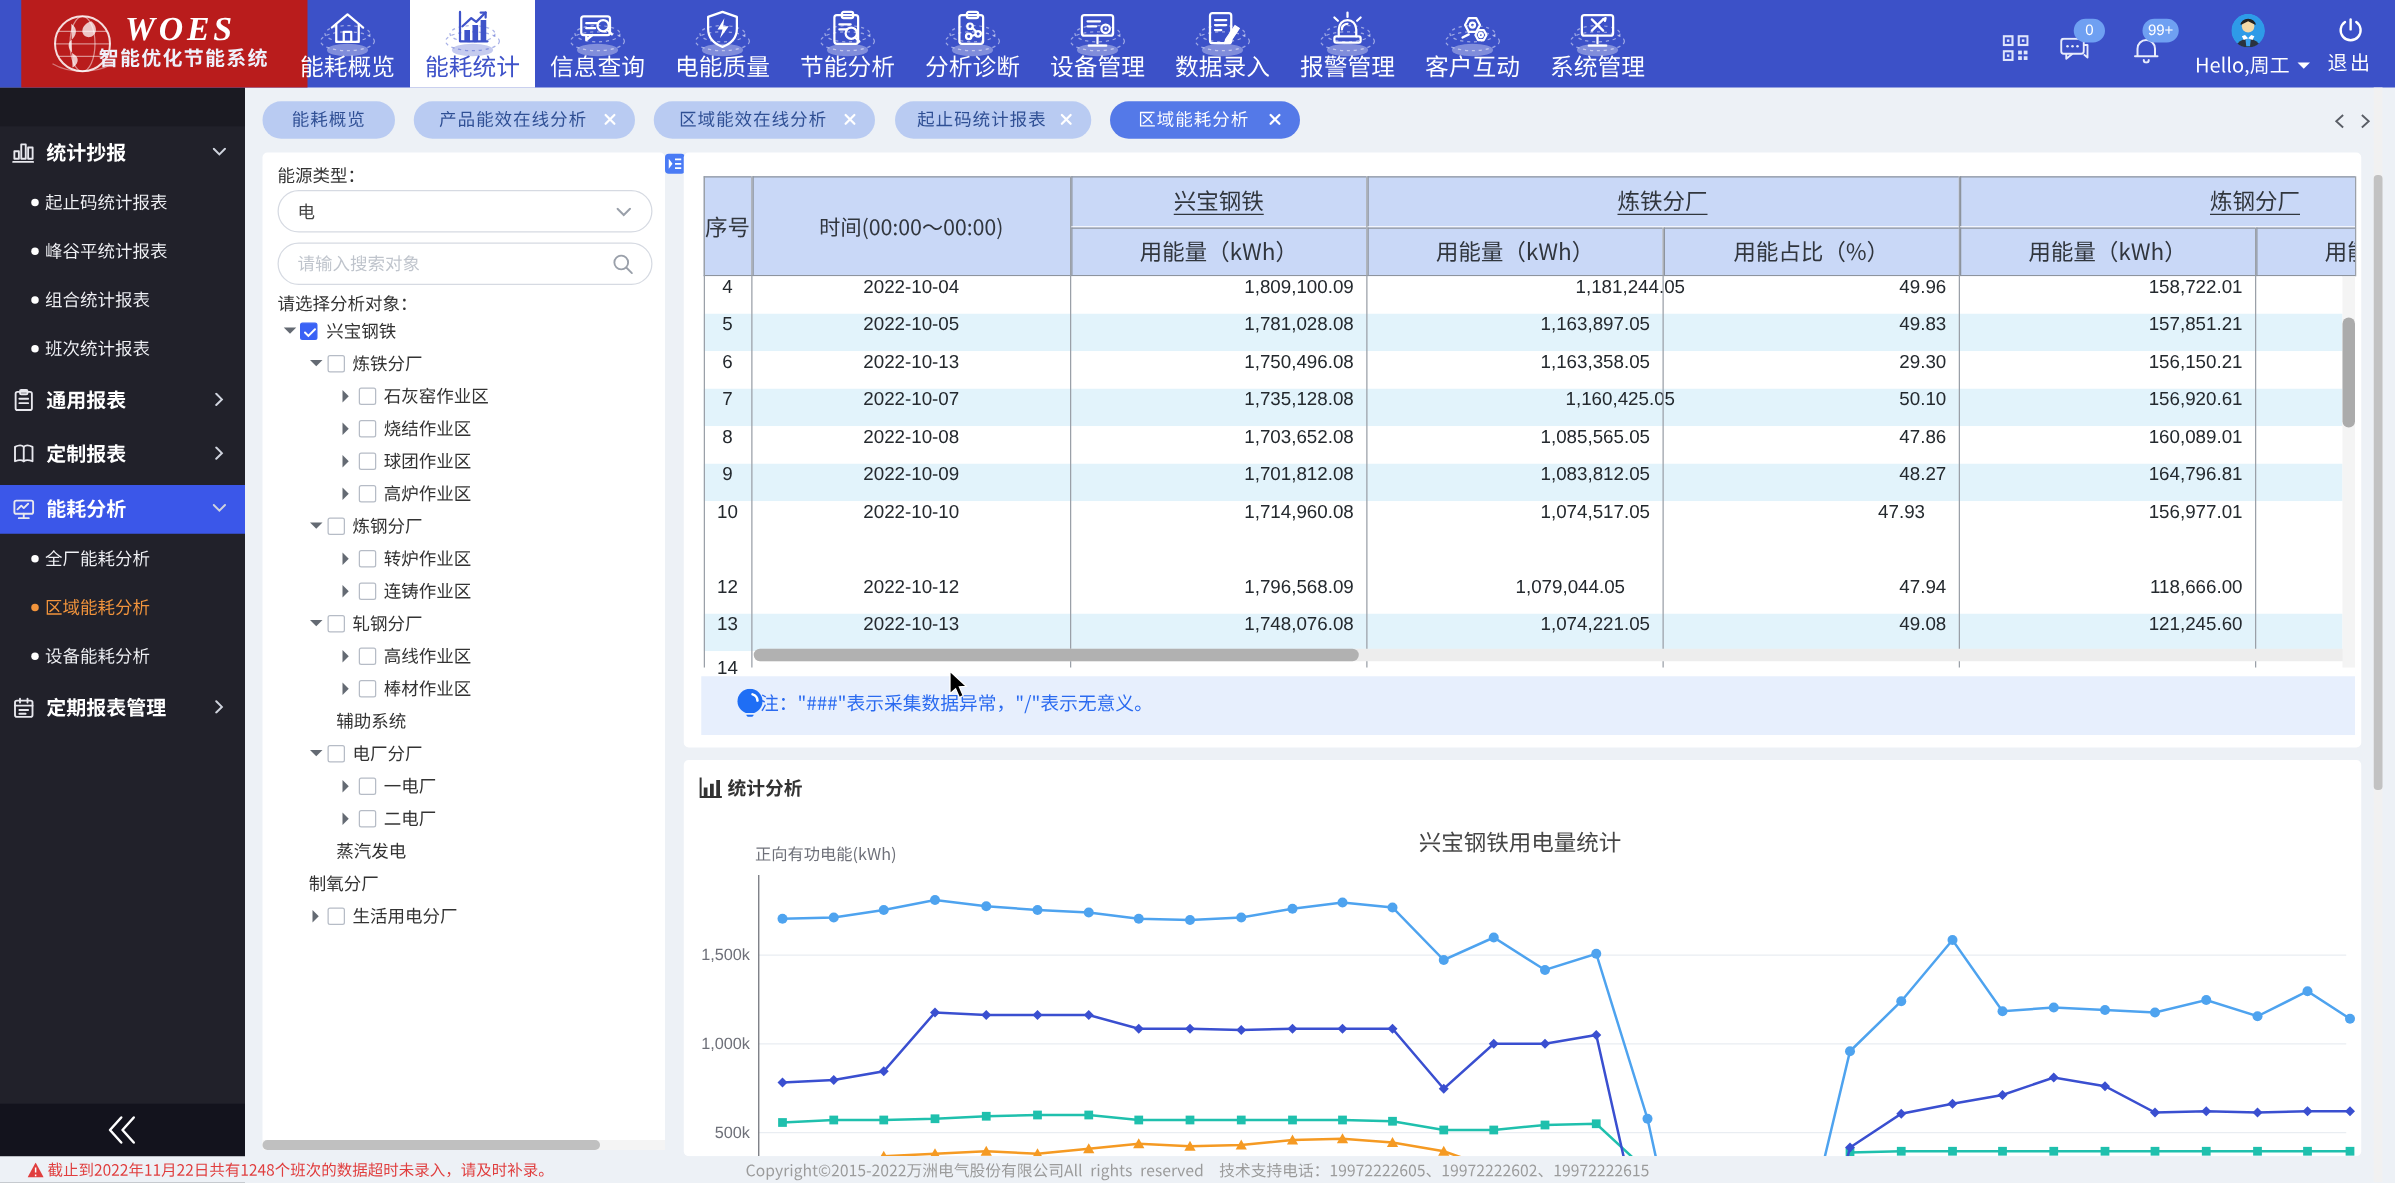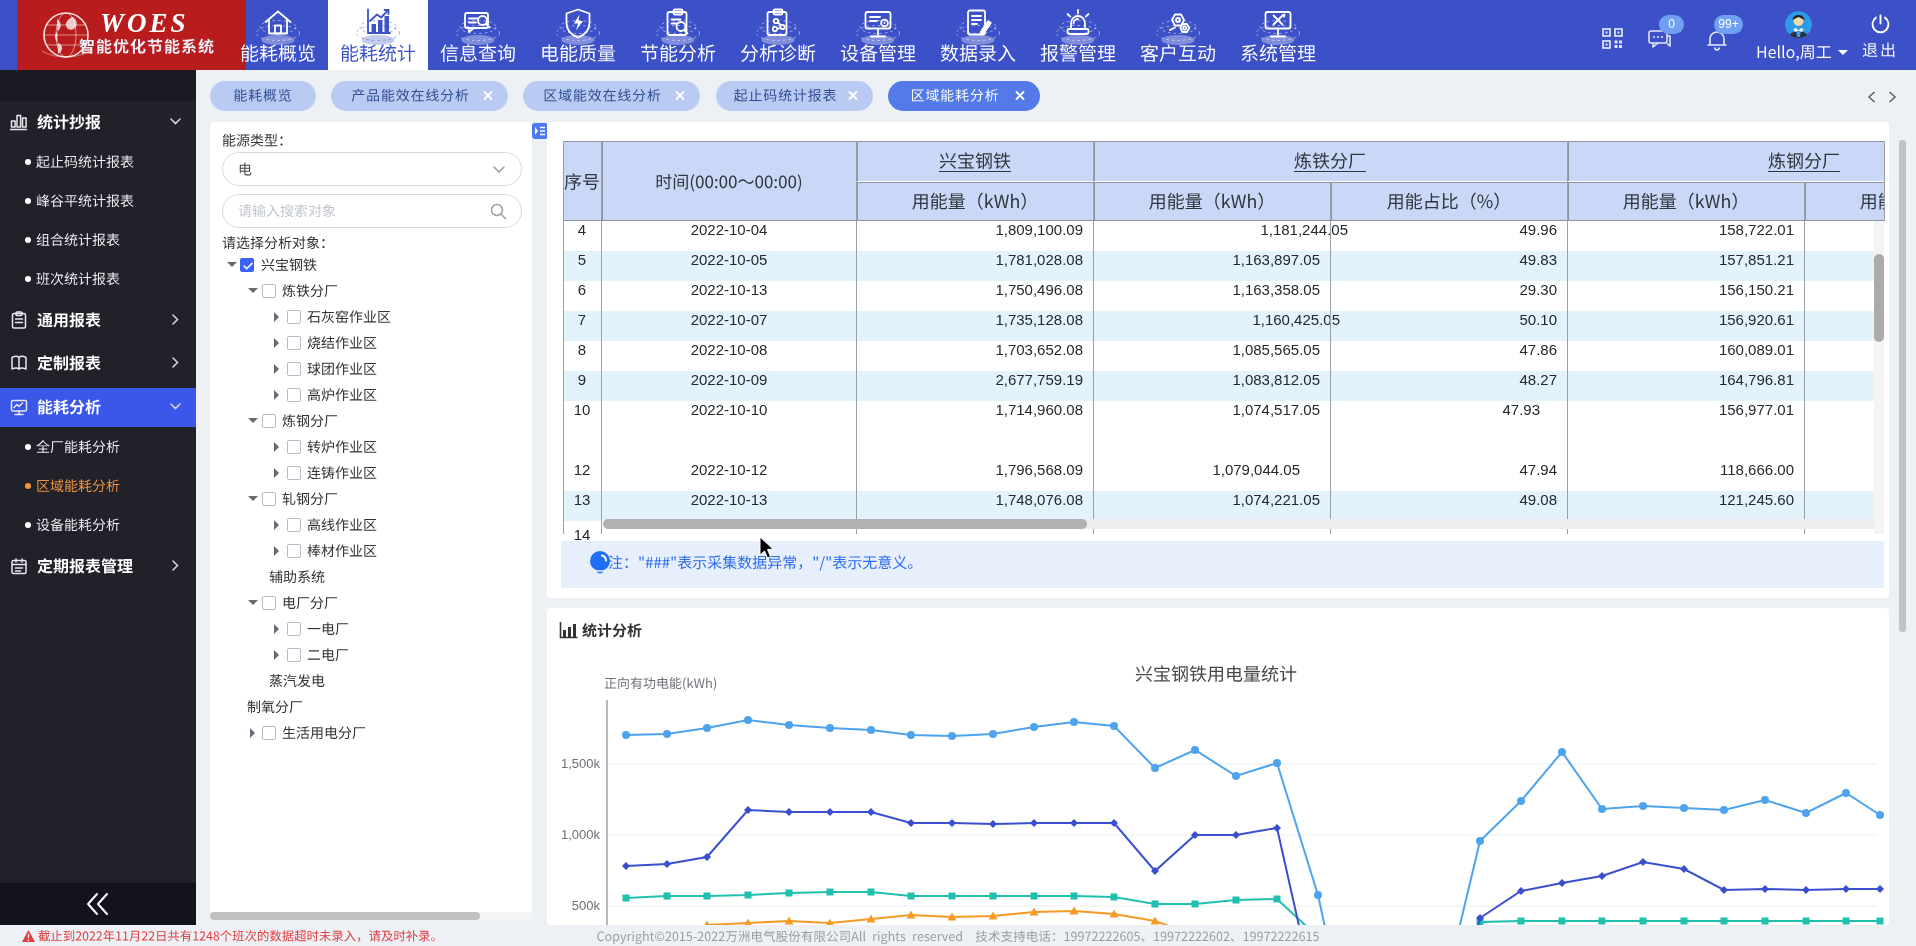--- a/index.html
+++ b/index.html
@@ -386,21 +386,21 @@
         <div class="td tdc" style="left:39px;width:254px">2022-10-08</div>
         <div class="td tdr" style="left:294px;width:226px">1,703,652.08</div>
         <div class="td tdr" style="left:531px;width:226px">1,085,565.05</div>
         <div class="td tdr" style="left:768px;width:226px">47.86</div>
         <div class="td tdr" style="left:1005px;width:226px">160,089.01</div>
         <div class="td" style="left:1242px;width:69px"></div>
       </div>
       <div class="tr" style="top:249px;background:#e2f3fb">
         <div class="td tdc" style="left:0;width:38px">9</div>
         <div class="td tdc" style="left:39px;width:254px">2022-10-09</div>
-        <div class="td tdr" style="left:294px;width:226px">2,677,759.19</div>
+        <div class="td tdr" style="left:294px;width:226px">1,701,812.08</div>
         <div class="td tdr" style="left:531px;width:226px">1,083,812.05</div>
         <div class="td tdr" style="left:768px;width:226px">48.27</div>
         <div class="td tdr" style="left:1005px;width:226px">164,796.81</div>
         <div class="td" style="left:1242px;width:69px"></div>
       </div>
       <div class="tr" style="top:279px;background:#ffffff">
         <div class="td tdc" style="left:0;width:38px">10</div>
         <div class="td tdc" style="left:39px;width:254px">2022-10-10</div>
         <div class="td tdr" style="left:294px;width:226px">1,714,960.08</div>
         <div class="td tdr" style="left:531px;width:226px">1,074,517.05</div>

